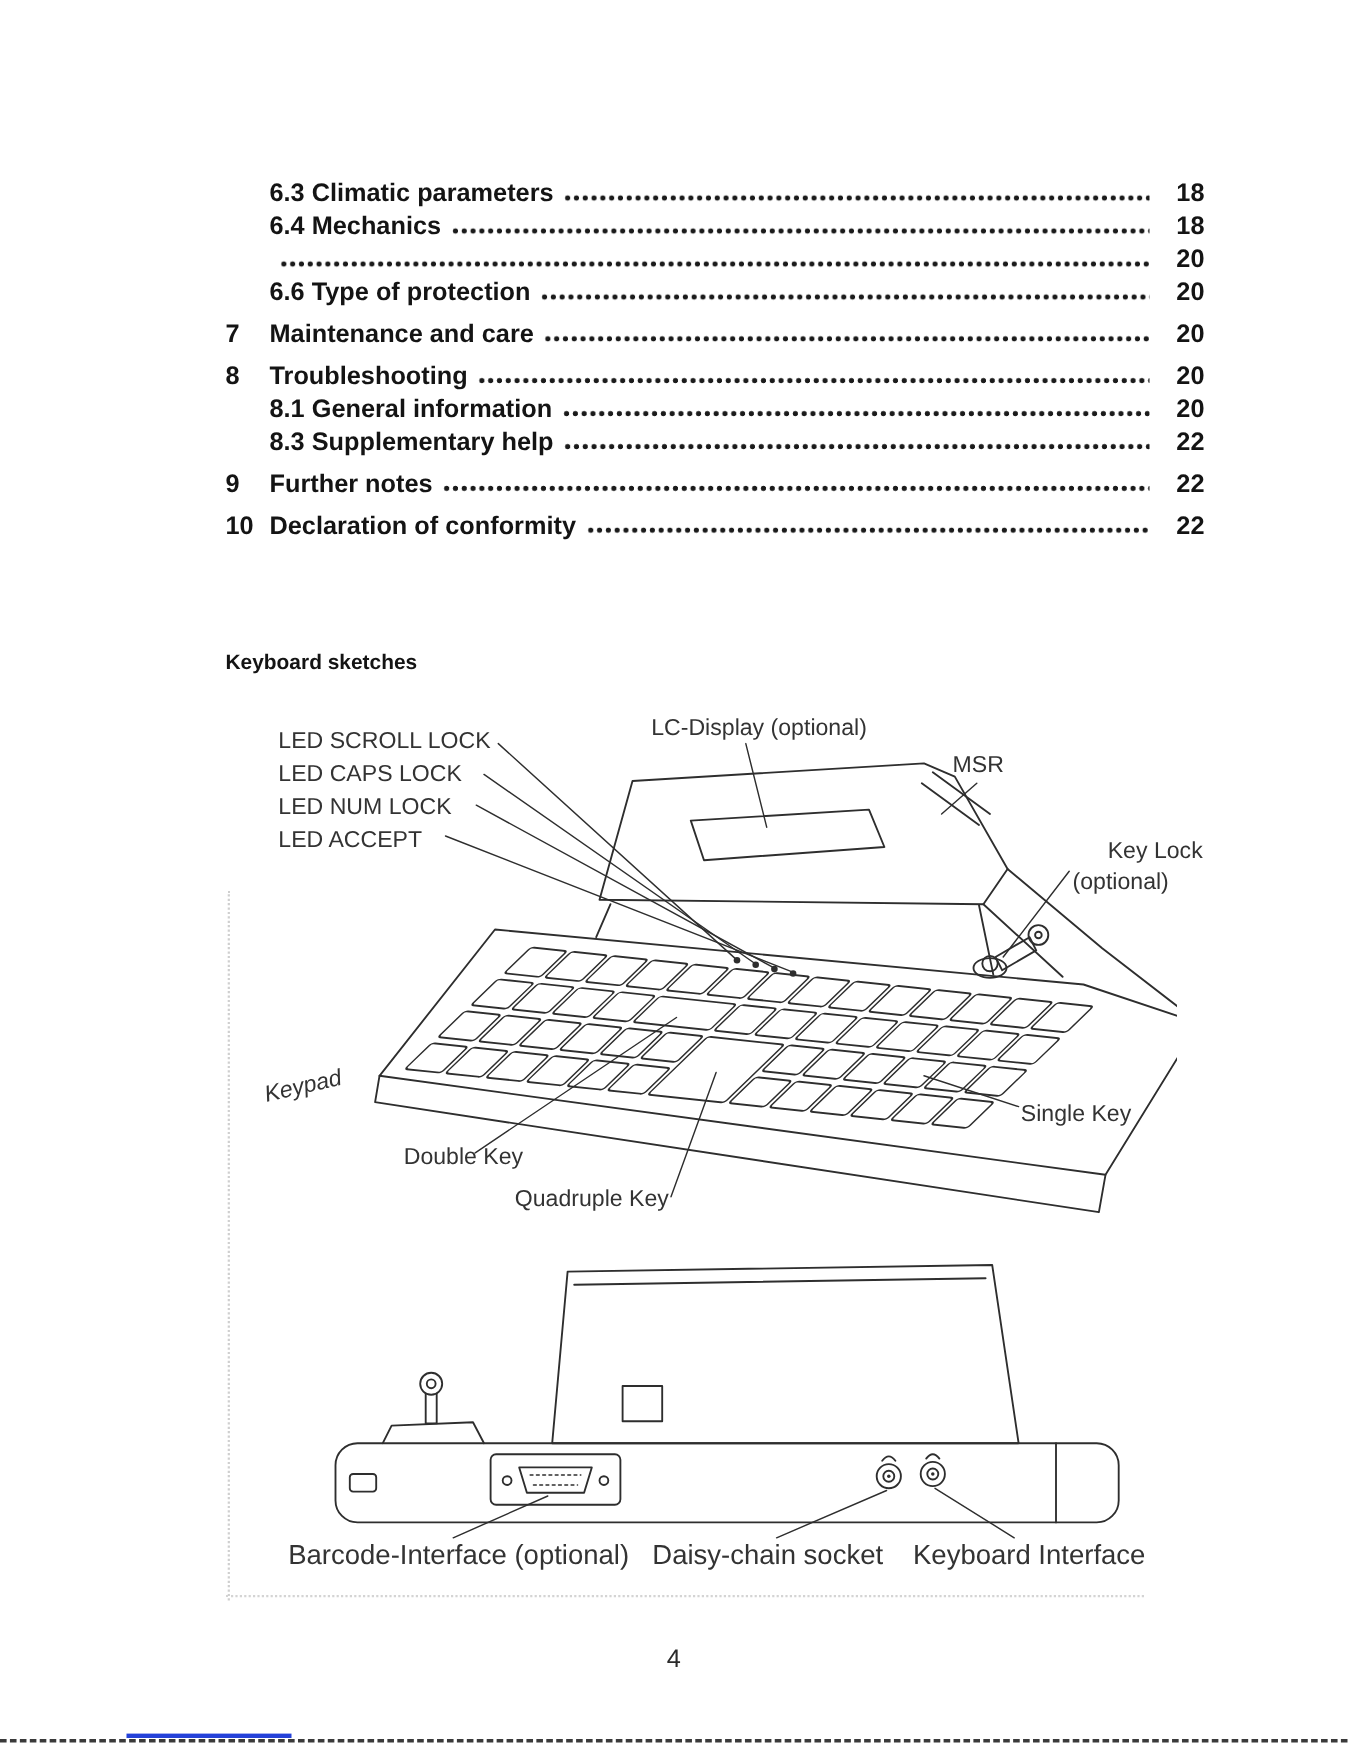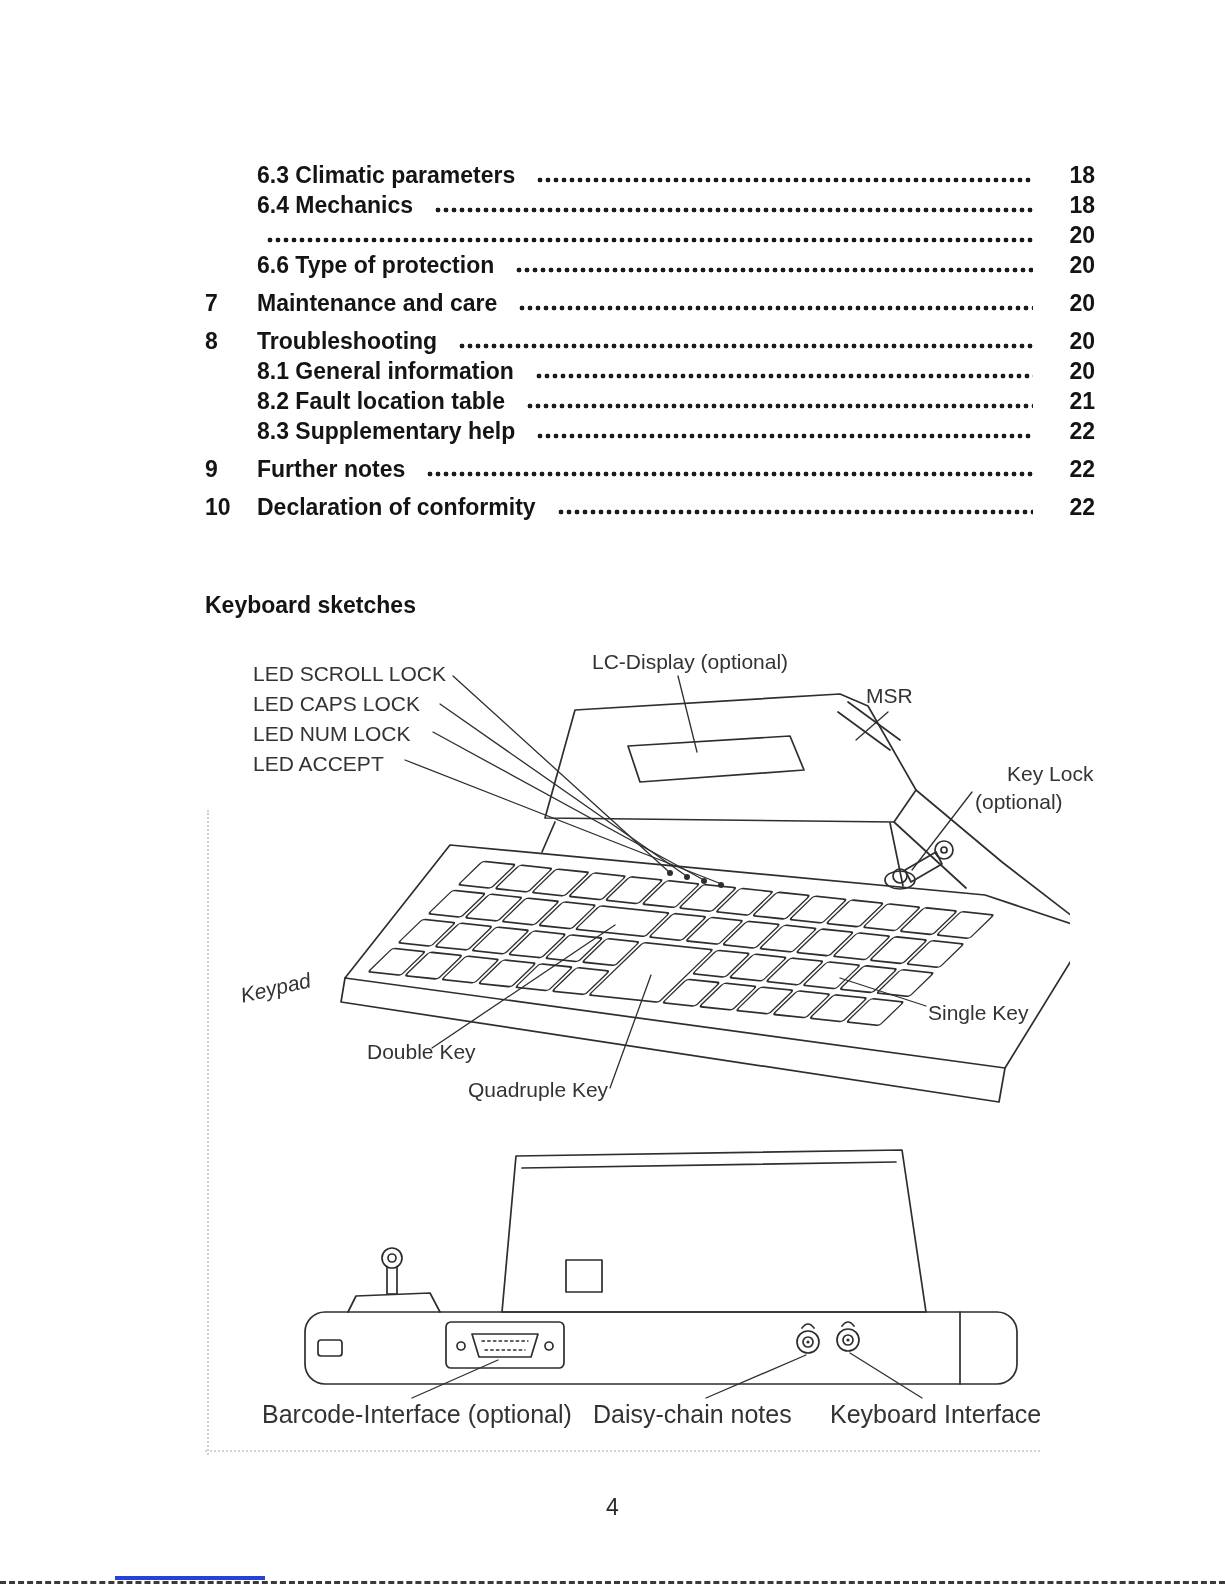--- a/index.html
+++ b/index.html
@@ -5,32 +5,32 @@
   html,body { margin:0; padding:0; }
   body {
     width:1225px; height:1585px; position:relative; background:#ffffff;
     font-family:"Liberation Sans","DejaVu Sans",sans-serif; color:#161616;
     overflow:hidden;
   }
 
   
   .toc { position:absolute; left:205px; top:160px; width:890px;
          font-weight:bold; font-size:23px; color:#141414; }
-  .toc-row { display:flex; align-items:flex-end; height:30px; line-height:30px;gap:12px; }
+  .toc-row { display:flex; align-items:flex-end; height:30px; line-height:30px; }
   .toc-row.l1 { margin-top:8px; }
   .toc-num { flex:0 0 40px; }
   .toc-label { white-space:nowrap; }
   .toc-dots { flex:1 1 auto; height:6px; align-self:flex-end; margin:0 8px 7px 10px;
     background-image:radial-gradient(circle at 3px 3px, #1b1b1b 2.1px, transparent 2.7px);
     background-size:8px 6px; background-repeat:repeat-x; }
   .toc-page { flex:0 0 42px; text-align:right; }
 
   
   .section-title { position:absolute; left:205px; top:592px;
-    font-size:23px; font-weight:bold; color:#141414; }
+    font-size:19px; font-weight:bold; color:#141414; }
 
   
   .diagram { position:absolute; }
   #diagram1 { left:200px; top:640px; width:870px; height:495px; }
   #diagram2 { left:200px; top:1130px; width:870px; height:275px; }
   .diagram svg { position:absolute; left:0; top:0; }
   .ink * { fill:none; stroke:#2e2e2e; stroke-width:1.7; stroke-linejoin:round; stroke-linecap:round; }
   .ink .thin { stroke-width:1.3; }
   .ink .solid { fill:#2e2e2e; stroke:none; }
   .ink .dash { stroke-dasharray:2.5 3.2; stroke-width:1.4; }
@@ -92,26 +92,20 @@
     <span class="toc-num">8</span>
       <span class="toc-label">Troubleshooting</span>
       <span class="toc-dots"></span>
       <span class="toc-page">20</span>
   </div>
   <div class="toc-row l2">
     <span class="toc-num"></span>
       <span class="toc-label">8.1 General information</span>
       <span class="toc-dots"></span>
       <span class="toc-page">20</span>
-  </div>
-  <div class="toc-row l2">
-    <span class="toc-num"></span>
-      <span class="toc-label">8.2 Fault location table</span>
-      <span class="toc-dots"></span>
-      <span class="toc-page">21</span>
   </div>
   <div class="toc-row l2">
     <span class="toc-num"></span>
       <span class="toc-label">8.3 Supplementary help</span>
       <span class="toc-dots"></span>
       <span class="toc-page">22</span>
   </div>
   <div class="toc-row l1">
     <span class="toc-num">9</span>
       <span class="toc-label">Further notes</span>
@@ -300,21 +294,21 @@
       <g>
         <path class="thin" d="M298 230 L212 268"></path>
         <path class="thin" d="M606 225 L506 268"></path>
         <path class="thin" d="M650 223 L722 268"></path>
       </g>
     </g>
   </svg>
 </div>
 
 <div class="dlabel2" style="left:262px; top:1400px;">Barcode-Interface (optional)</div>
-<div class="dlabel2" style="left:593px; top:1400px;">Daisy-chain notes</div>
+<div class="dlabel2" style="left:593px; top:1400px;">Daisy-chain socket</div>
 <div class="dlabel2" style="left:830px; top:1400px;">Keyboard Interface</div>
 
 <div class="page-number">4</div>
 
 <div class="artifact-left"></div>
 <div class="artifact-bottom"></div>
 <div class="pen-mark"></div>
 <div class="scan-edge"></div>
 
 </body></html>

